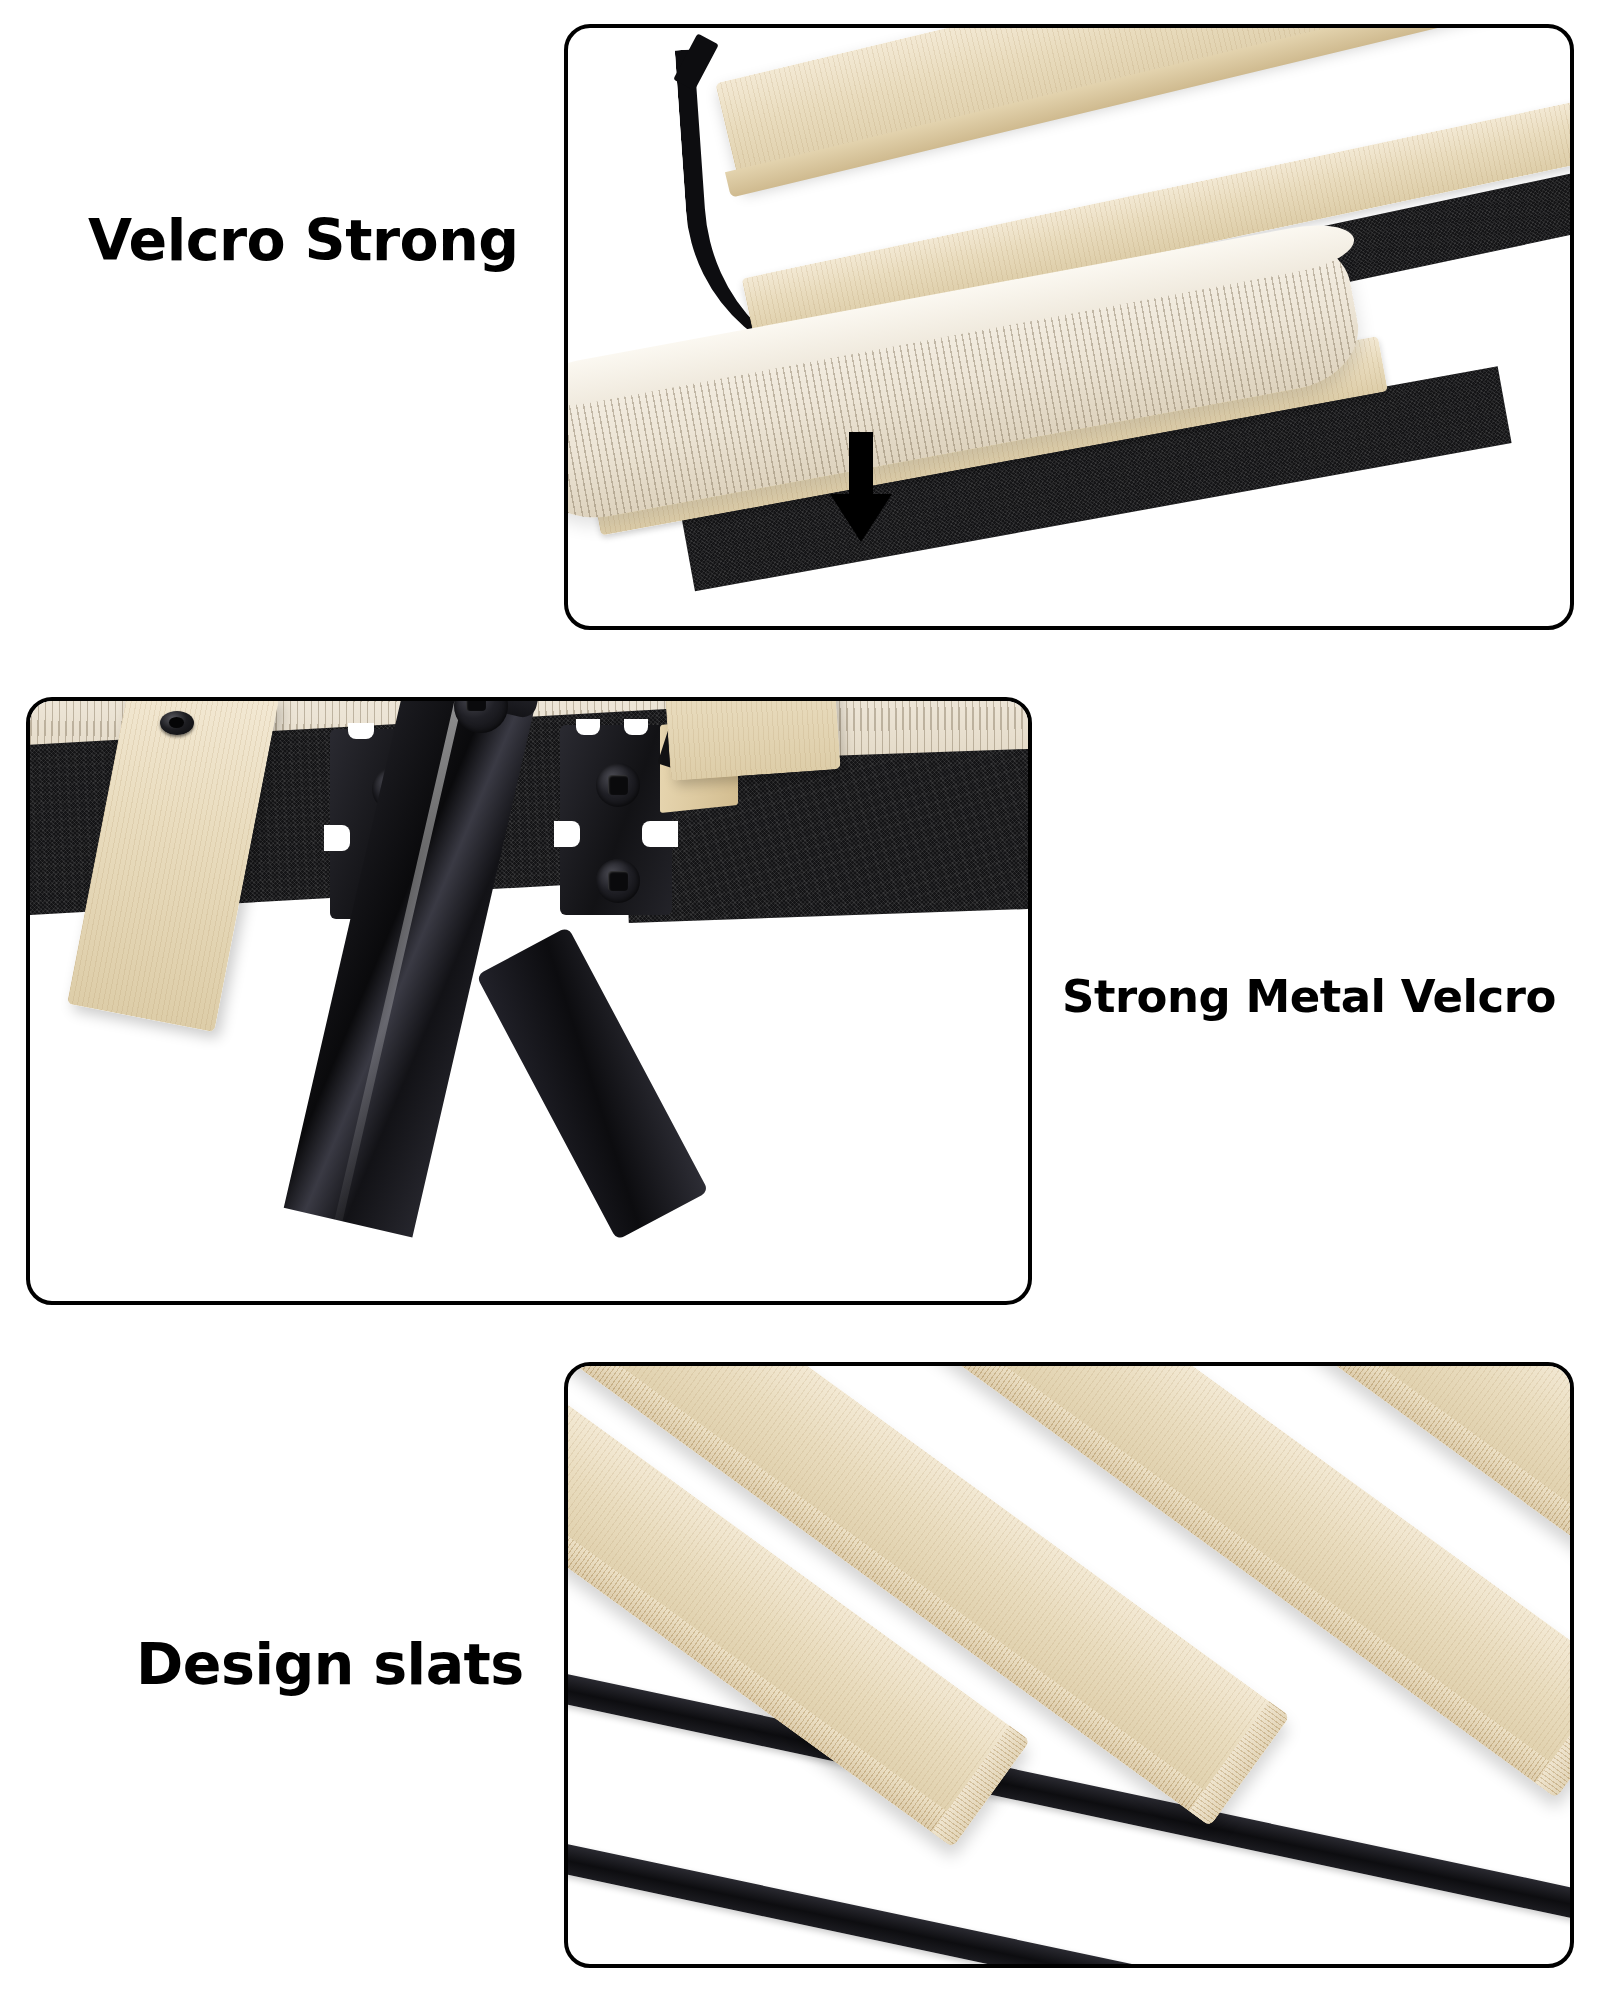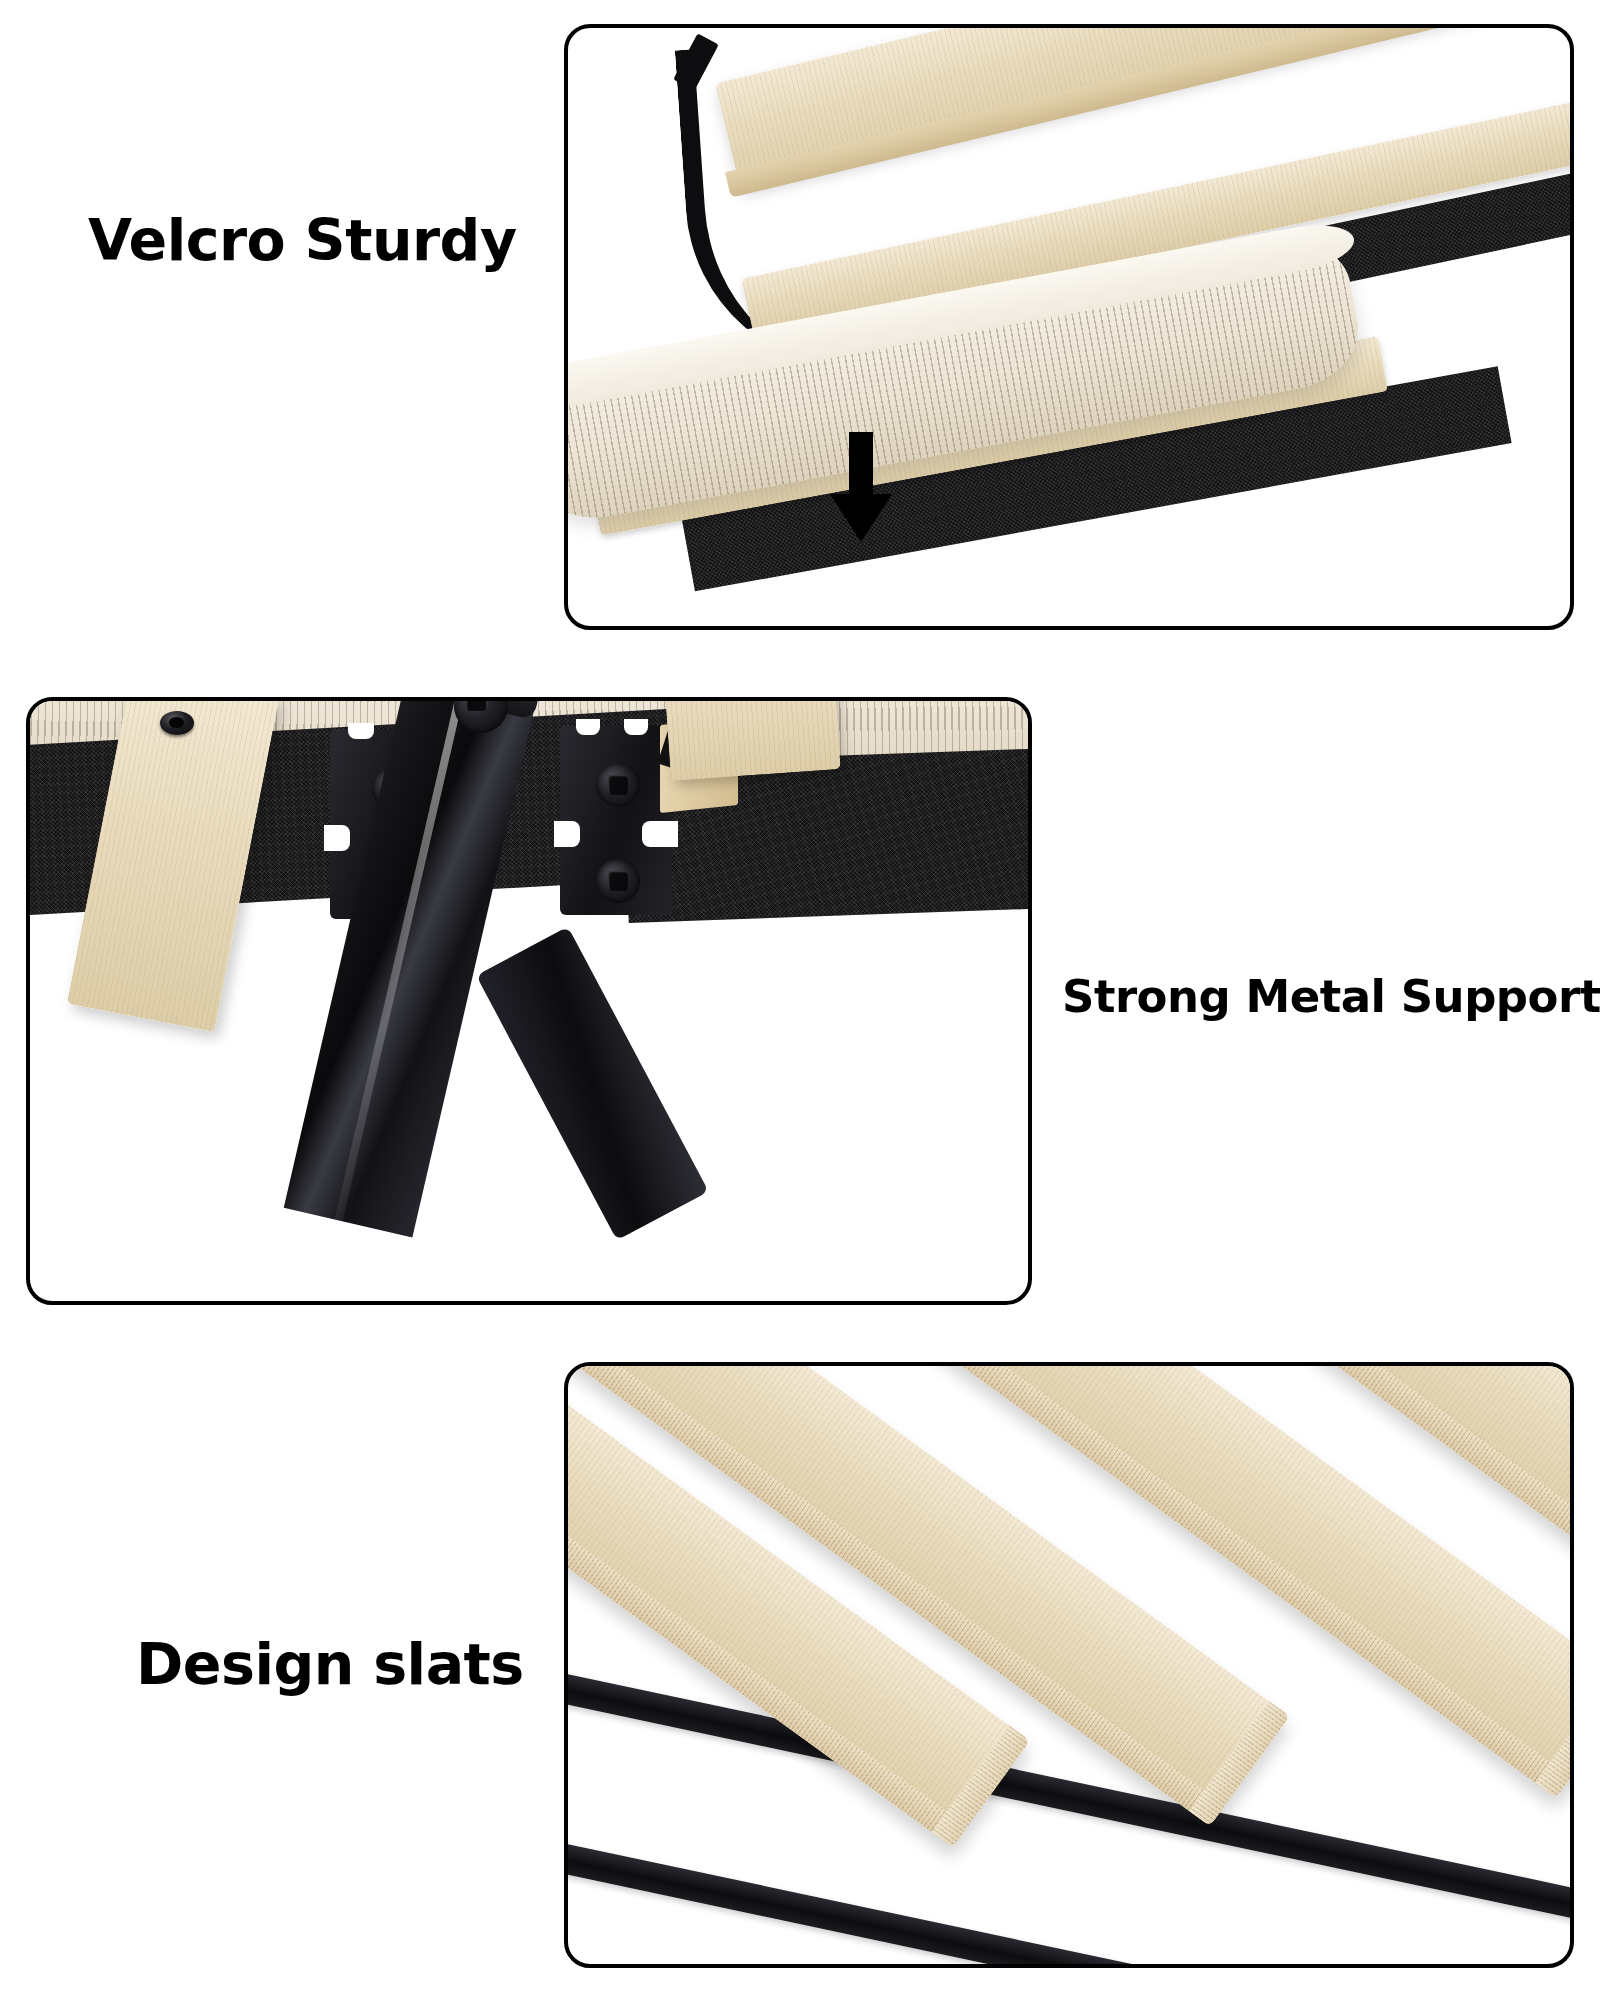--- a/index.html
+++ b/index.html
@@ -245,21 +245,21 @@
         rgba(150,120,80,.22) 0 1px, rgba(255,255,255,.3) 1px 4px),
       linear-gradient(90deg,#e9dabb,#d6c299);
     border-radius:0 7px 7px 0;
   }
 </style>
 </head>
 <body>
 
 <div class="stage">
 
-  <div class="caption" id="caption-velcro">Velcro Sturdy</div>
+  <div class="caption" id="caption-velcro">Velcro Strong</div>
 
   <div class="panel" id="panel-velcro">
     <div class="scene">
 
       <div class="v-slat-top wood"></div>
       <div class="v-slat-top-face"></div>
 
       <div class="v-strap-curve"></div>
       <div class="v-strap-tip"></div>
 
@@ -272,21 +272,21 @@
 
       <div class="v-mattress ribbed"></div>
       <div class="v-mattress-top"></div>
 
       <svg class="v-arrow" viewBox="0 0 62 110">
         <polygon points="19,0 43,0 43,62 62,62 31,110 0,62 19,62" fill="#000000"></polygon>
       </svg>
     </div>
   </div>
 
-  <div class="caption" id="caption-metal">Strong Metal Support</div>
+  <div class="caption" id="caption-metal">Strong Metal Velcro</div>
 
   <div class="panel" id="panel-metal">
     <div class="scene">
 
       <div class="m-mat-left ribbed"></div>
       <div class="m-mat-seam"></div>
       <div class="m-mat-right ribbed"></div>
 
       <div class="m-fabric-band fabric"></div>
       <div class="m-fabric-band2 fabric"></div>

